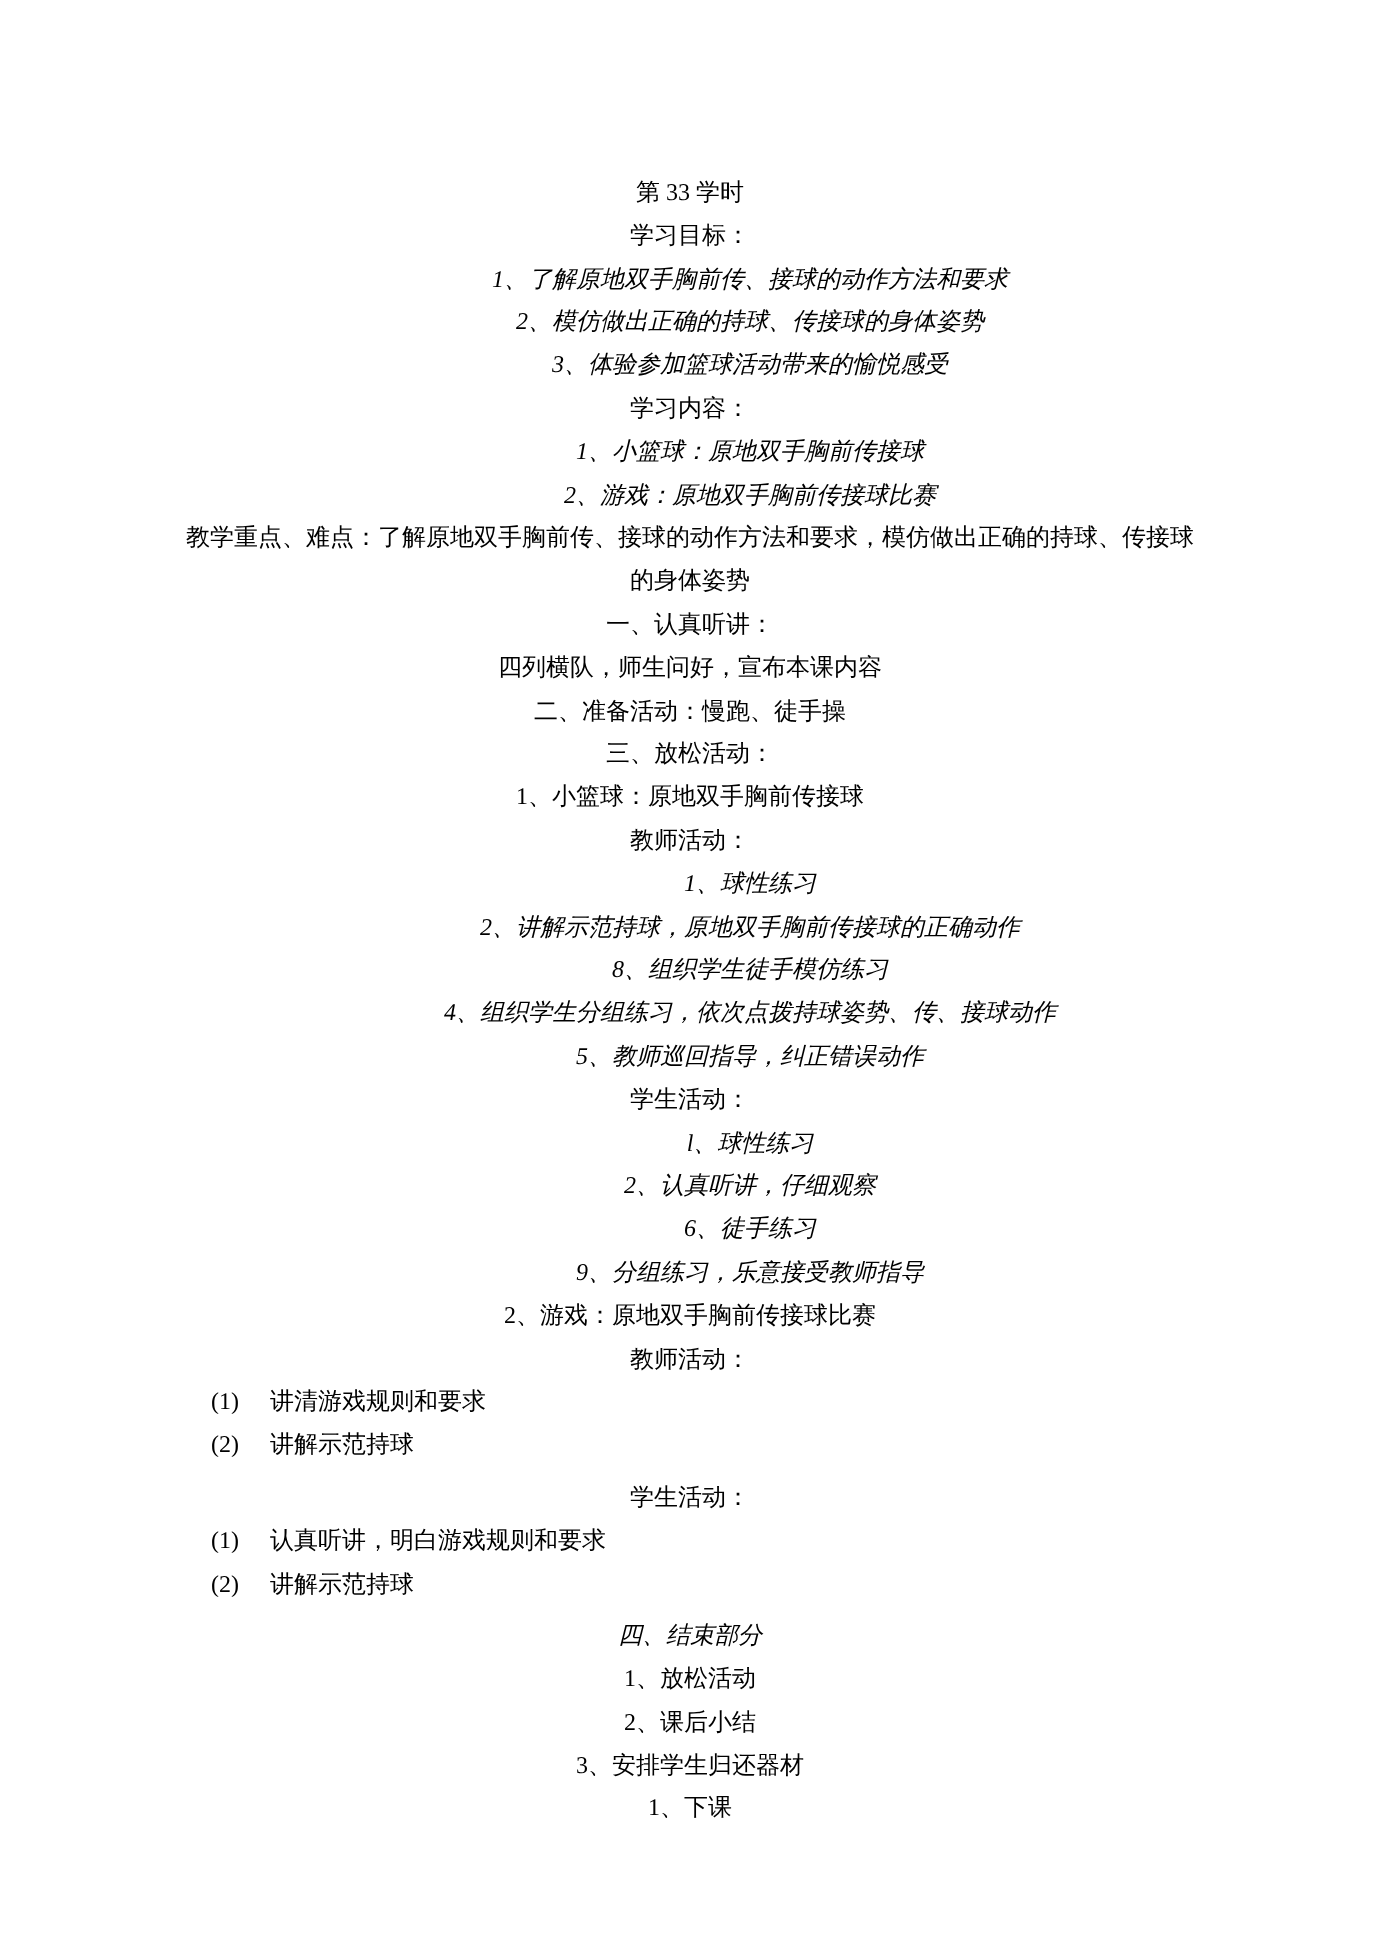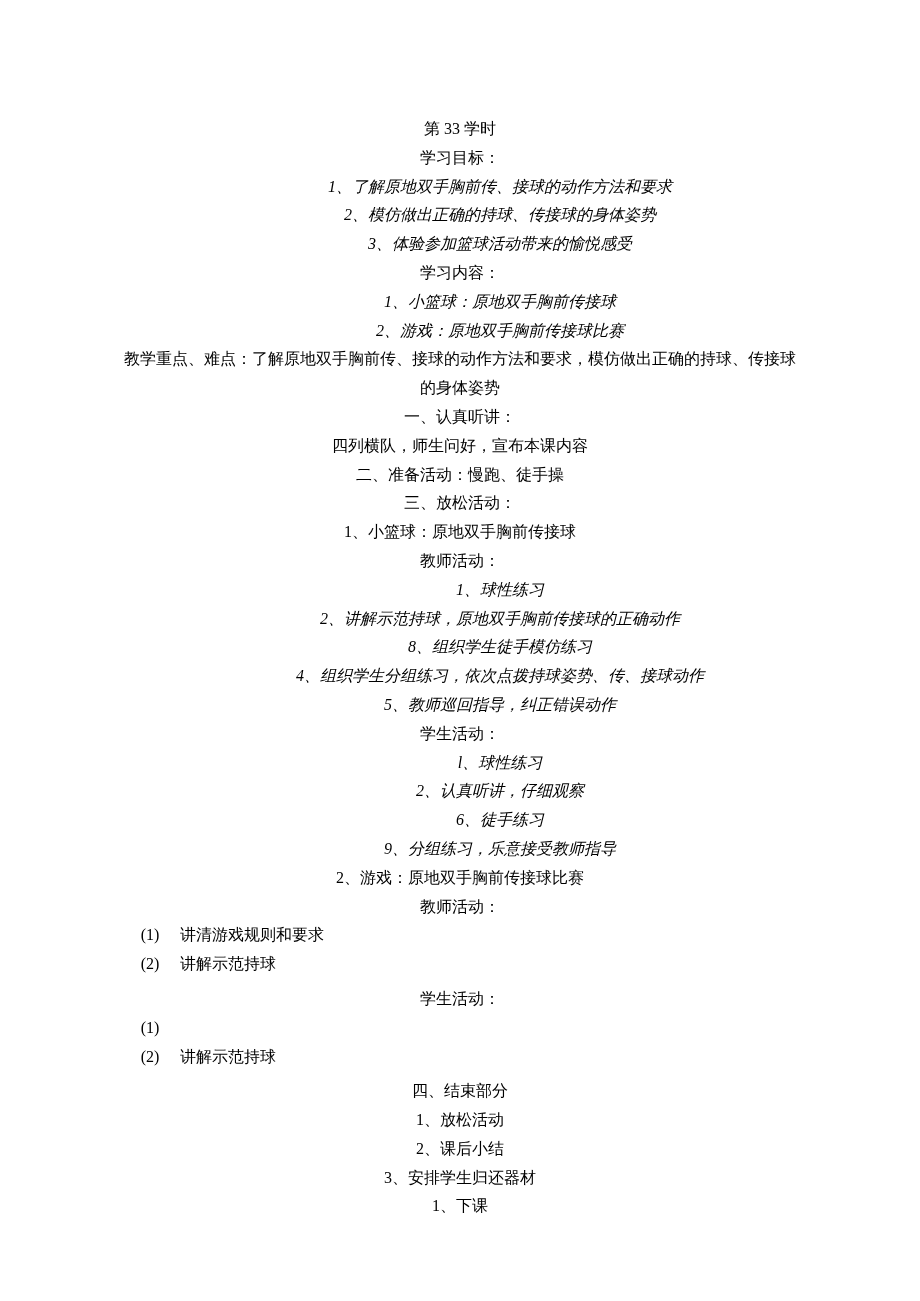--- a/index.html
+++ b/index.html
@@ -77,23 +77,24 @@
   <span>讲清游戏规则和要求</span>
 </div>
 <div class="line paren-item">
   <span class="paren-num">(2)</span>
   <span>讲解示范持球</span>
 </div>
 
 <div class="line" style="margin-top:6px;">学生活动：</div>
 <div class="line paren-item">
   <span class="paren-num">(1)</span>
+  <span>认真听讲，明白游戏规则和要求</span>
 </div>
 <div class="line paren-item">
   <span class="paren-num">(2)</span>
   <span>讲解示范持球</span>
 </div>
 
-<div class="line" style="margin-top:6px;">四、结束部分</div>
+<div class="line" style="margin-top:6px;font-style:italic;">四、结束部分</div>
 <div class="line">1、放松活动</div>
 <div class="line">2、课后小结</div>
 <div class="line">3、安排学生归还器材</div>
 <div class="line">1、下课</div>
 
 </body></html>

